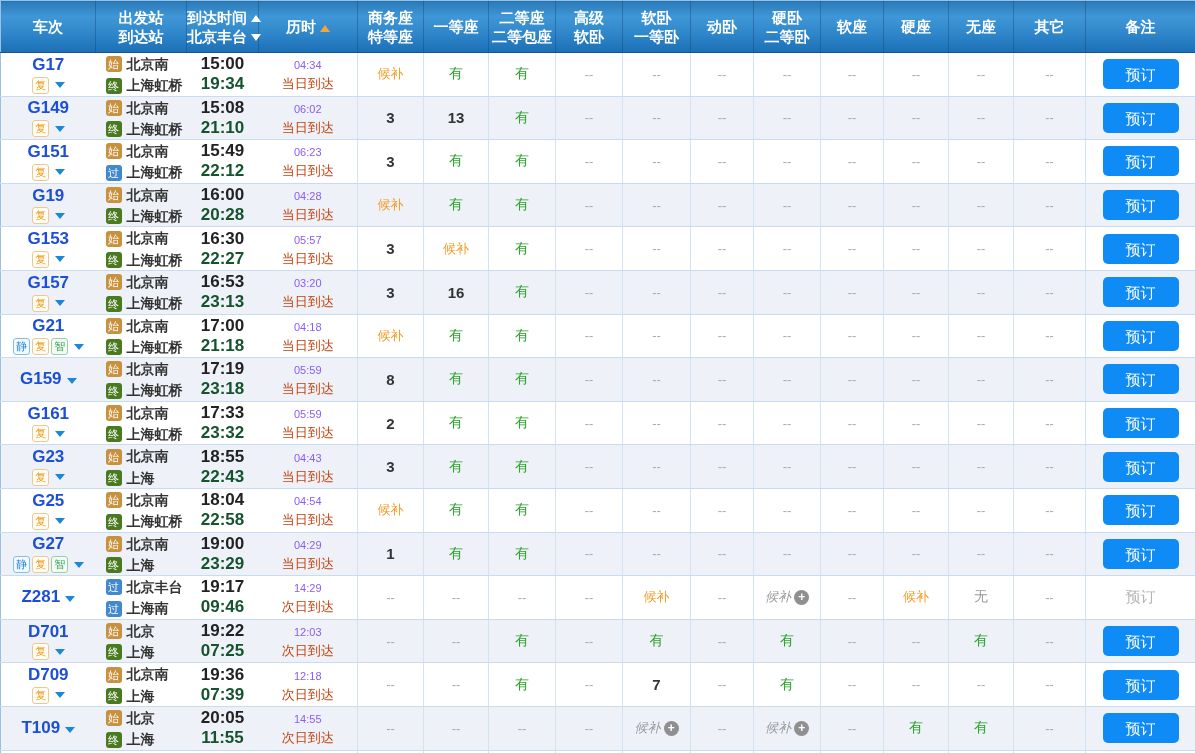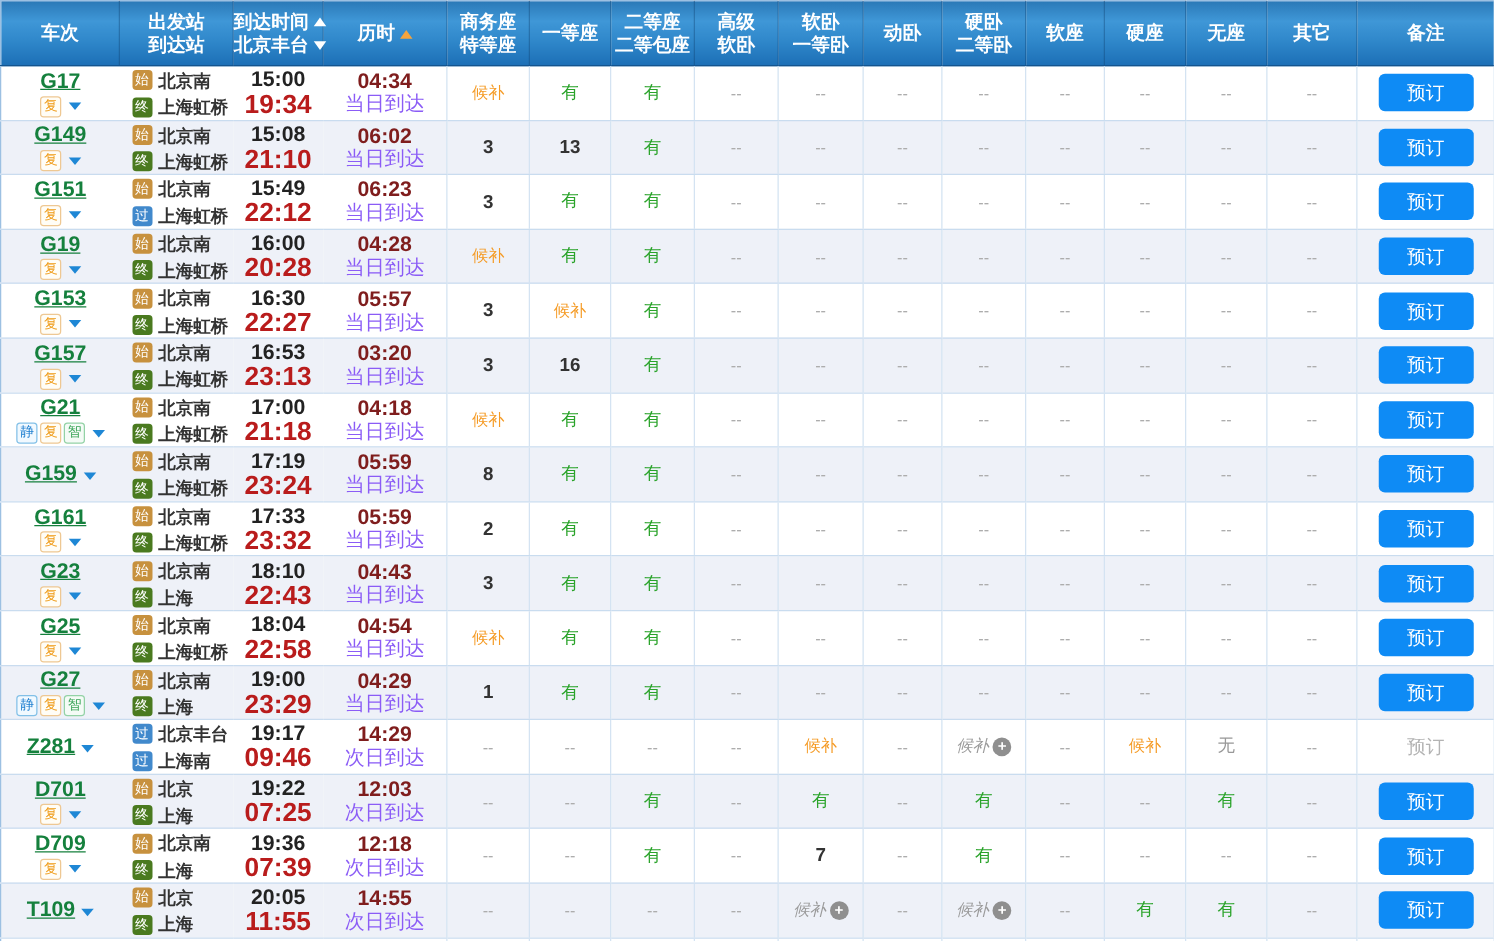--- a/index.html
+++ b/index.html
@@ -19,41 +19,41 @@
   .arr.down-white{border-left:5px solid transparent;border-right:5px solid transparent;border-top:7px solid #fff;}
   .arr.up-orange{border-left:5px solid transparent;border-right:5px solid transparent;border-bottom:7px solid #f5a43c;}
   
   tbody tr{height:41px;}
   tbody tr:nth-child(even){background:#eef1f8;}
   tbody td{padding:0;vertical-align:middle;text-align:center;border-bottom:1px solid #c9dcef;font-size:14px;color:#333;}
   tbody td.bl{border-left:1px solid #d4e3f2;}
   
   .c-train{text-align:center;}
   .train-line{line-height:19px;white-space:nowrap;}
-  .train-no{font-weight:bold;font-size:17px;color:#15803d;text-decoration:underline;cursor:pointer;}
+  .train-no{font-weight:bold;font-size:17px;color:#1d4ed8;cursor:pointer;}
   .caret{display:inline-block;width:0;height:0;margin-left:5px;vertical-align:middle;
     border-left:5px solid transparent;border-right:5px solid transparent;border-top:6px solid #1e87d5;cursor:pointer;}
   .badge{display:inline-block;width:15px;height:15px;line-height:15px;font-size:11px;border-radius:3px;margin:0 1px;vertical-align:middle;}
   .b-fu{color:#ef9913;border:1px solid #eec893;background:#fffdf6;}
   .b-jing{color:#1f7fd0;border:1px solid #82c0e7;background:#f1f9ff;}
   .b-zhi{color:#3aa558;border:1px solid #93d2a6;background:#f4fbf6;}
   
   .c-sta{text-align:left;padding-left:10px;}
   .sta-line{line-height:20px;white-space:nowrap;}
   .tag{display:inline-block;width:16px;height:16px;line-height:16px;border-radius:3px;color:#fff;font-size:11px;text-align:center;margin-right:5px;vertical-align:middle;}
   .t-start{background:#c7913e;}
   .t-end{background:#4a7a1f;}
   .t-pass{background:#4189cc;}
   .sta-name{font-weight:bold;color:#333;font-size:14px;vertical-align:middle;}
   
   .dep-time{font-weight:bold;font-size:17px;color:#222;line-height:20px;}
-  .arr-time{font-weight:bold;font-size:21px;color:#b91c1c;line-height:20px;}
-  
-  .dur{font-weight:bold;font-size:17px;color:#7f1d1d;line-height:20px;}
-  .day{font-size:16px;color:#8b5cf6;line-height:18px;}
+  .arr-time{font-weight:bold;font-size:17px;color:#14532d;line-height:20px;}
+  
+  .dur{font-weight:normal;font-size:11px;color:#8b5cf6;line-height:20px;}
+  .day{font-size:13px;color:#c2410c;line-height:18px;}
   
   .s-avail{color:#2aa32a;font-size:14px;}
   .s-dash{color:#aaa;font-size:13px;}
   .s-num{color:#333;font-weight:bold;font-size:15px;}
   .s-wait{color:#f59a23;font-size:13px;}
   .s-waitplus{color:#999;font-size:13px;font-style:italic;}
   .s-none{color:#999;font-size:14px;}
   .plus{display:inline-block;width:15px;height:15px;line-height:15px;border-radius:50%;
     background:#8f8f8f;color:#fff;font-size:12px;font-weight:bold;text-align:center;margin-left:3px;vertical-align:middle;cursor:pointer;}
   
@@ -356,21 +356,21 @@
       <tr>
         <td class="c-train">
           <div class="train-line"><span class="train-no">G159</span><span class="caret"></span></div>
         </td>
         <td class="c-sta">
           <div class="sta-line"><span class="tag t-start">始</span><span class="sta-name">北京南</span></div>
           <div class="sta-line"><span class="tag t-end">终</span><span class="sta-name">上海虹桥</span></div>
         </td>
         <td>
           <div class="dep-time">17:19</div>
-          <div class="arr-time">23:24</div>
+          <div class="arr-time">23:18</div>
         </td>
         <td>
           <div class="dur">05:59</div>
           <div class="day">当日到达</div>
         </td>
         <td class="bl s-num">8</td>
         <td class="bl s-avail">有</td>
         <td class="bl s-avail">有</td>
         <td class="bl s-dash">--</td>
         <td class="bl s-dash">--</td>
@@ -415,21 +415,21 @@
       <tr>
         <td class="c-train">
           <div class="train-line"><span class="train-no">G23</span></div>
           <div class="train-line"><span class="badge b-fu">复</span><span class="caret"></span></div>
         </td>
         <td class="c-sta">
           <div class="sta-line"><span class="tag t-start">始</span><span class="sta-name">北京南</span></div>
           <div class="sta-line"><span class="tag t-end">终</span><span class="sta-name">上海</span></div>
         </td>
         <td>
-          <div class="dep-time">18:10</div>
+          <div class="dep-time">18:55</div>
           <div class="arr-time">22:43</div>
         </td>
         <td>
           <div class="dur">04:43</div>
           <div class="day">当日到达</div>
         </td>
         <td class="bl s-num">3</td>
         <td class="bl s-avail">有</td>
         <td class="bl s-avail">有</td>
         <td class="bl s-dash">--</td>

